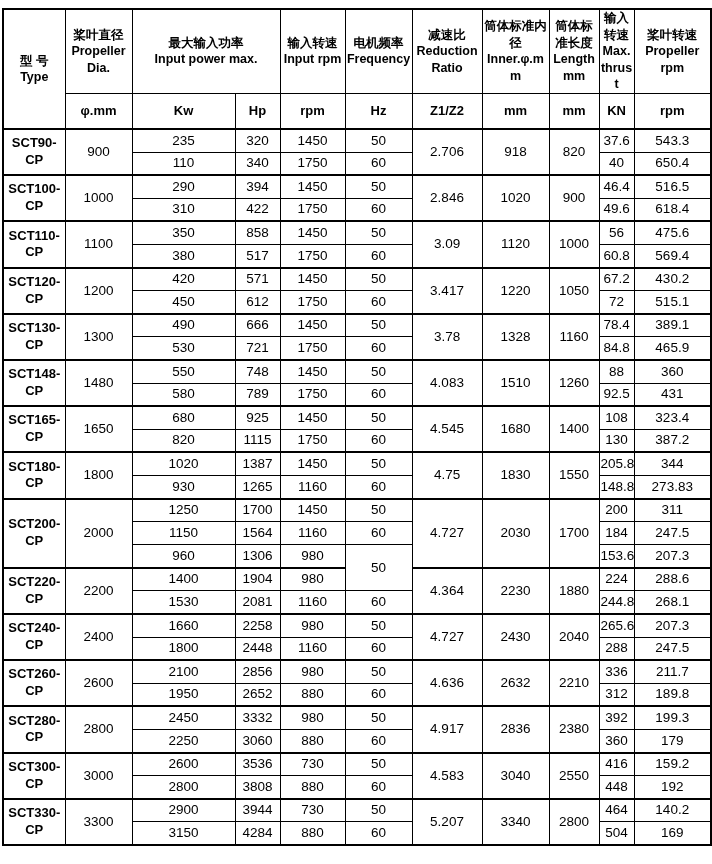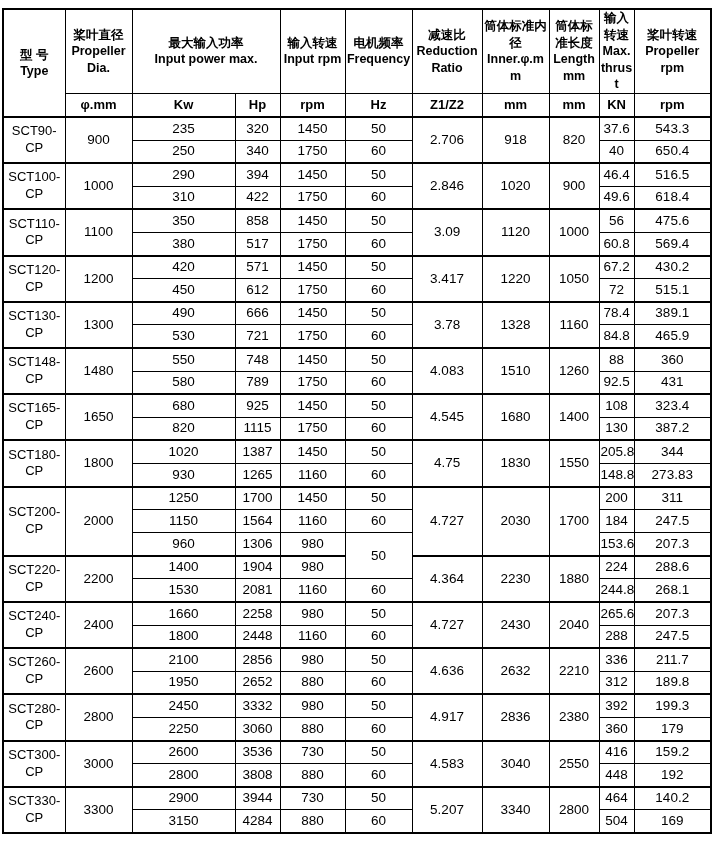--- a/index.html
+++ b/index.html
@@ -25,40 +25,40 @@
   table.spec th, table.spec td {
     border: 1px solid #000000;
     text-align: center;
     vertical-align: middle;
     padding: 0 1px;
     color: #000000;
     overflow: hidden;
   }
   
   thead tr.hrow1 { height: 80px; }
-  thead tr.hrow2 { height: 24px; }
+  thead tr.hrow2 { height: 36px; }
   thead th {
     font-weight: bold;
     font-size: 12.5px;
     line-height: 1.32;
     overflow: visible;
   }
   thead tr.hrow1 th { border-bottom-width: 1px; }
   thead tr.hrow2 th { border-bottom-width: 2px; font-size: 13px; }
   th .zh, th .en { display: block; overflow-wrap: break-word; }
   
   tbody tr { height: 23.1px; }
   tbody td {
     font-size: 13.5px;
     font-weight: normal;
     line-height: 1.05;
     white-space: nowrap;
   }
   tbody td.model {
-    font-weight: normal;
+    font-weight: bold;
     font-size: 13px;
     white-space: normal;
     overflow-wrap: break-word;
     word-break: break-word;
     line-height: 1.3;
   }
   tbody tr.group-first td { border-top-width: 2px; }
 </style>
 </head>
 <body>
@@ -142,21 +142,21 @@
           <td>320</td>
           <td>1450</td>
           <td>50</td>
           <td rowspan="2">2.706</td>
           <td rowspan="2">918</td>
           <td rowspan="2">820</td>
           <td>37.6</td>
           <td>543.3</td>
         </tr>
         <tr>
-          <td>250</td>
+          <td>110</td>
           <td>340</td>
           <td>1750</td>
           <td>60</td>
           <td>40</td>
           <td>650.4</td>
         </tr>
         <tr class="group-first">
           <td rowspan="2" class="model">SCT100-CP</td>
           <td rowspan="2">1000</td>
           <td>290</td>

